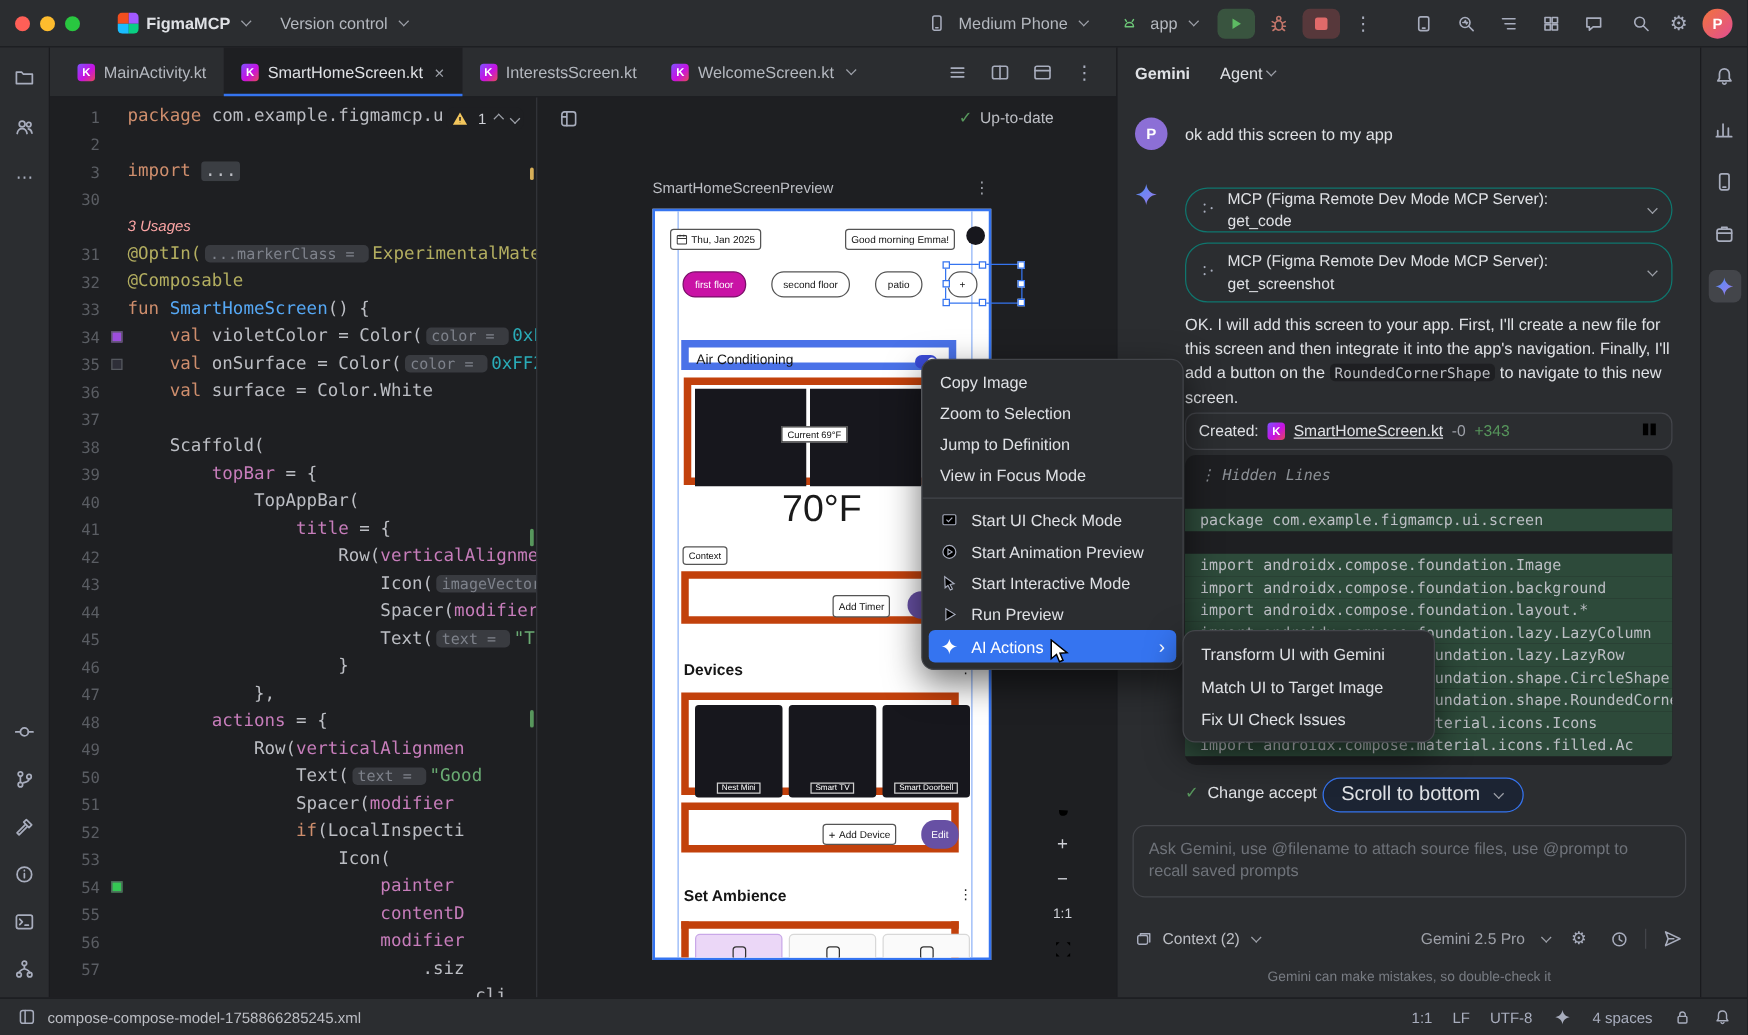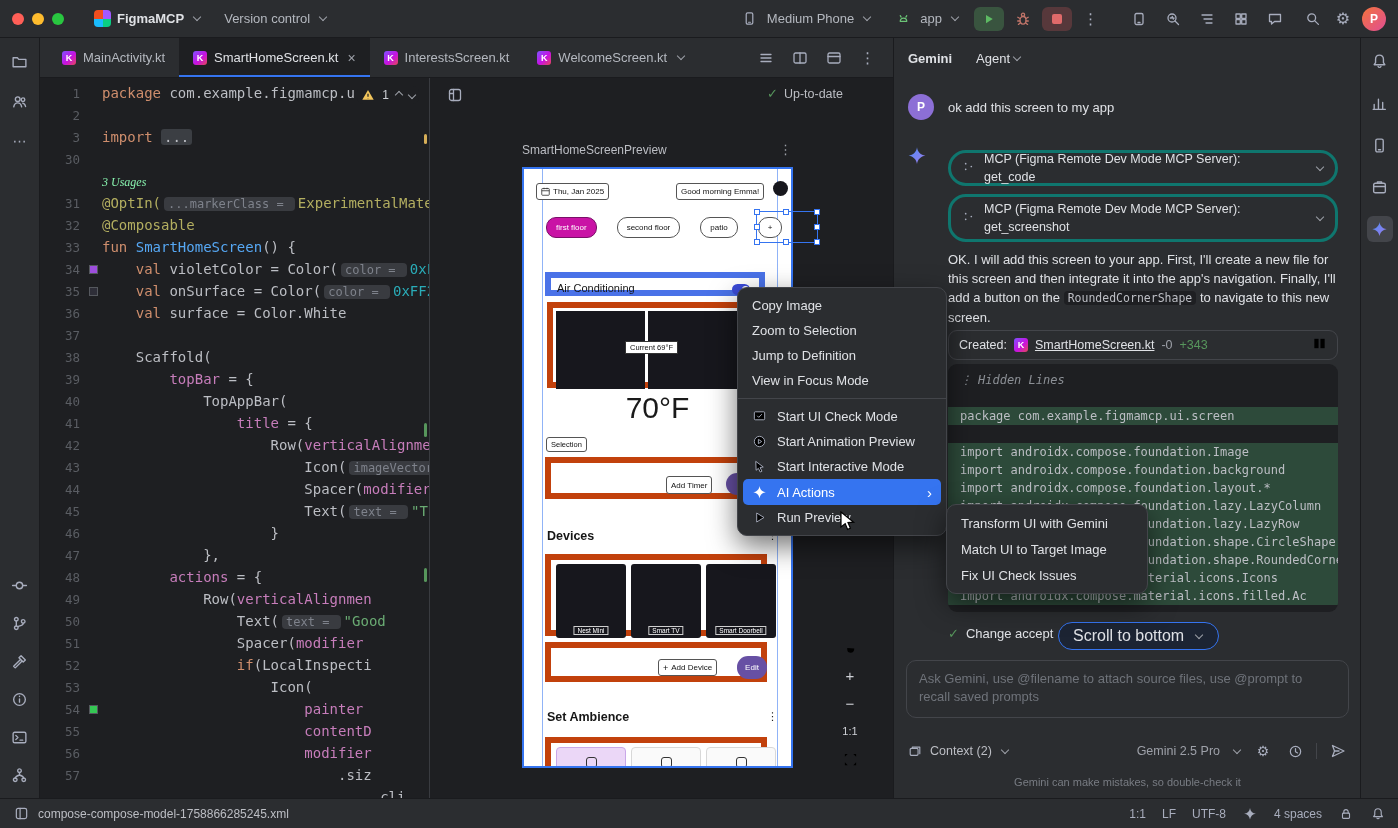--- a/index.html
+++ b/index.html
@@ -48,21 +48,21 @@
 .codepane{position:absolute;left:40px;top:78px;width:390px;height:720px;background:#1E1F22;overflow:hidden;border-right:1px solid #393B40}
 .cl{height:22px;display:flex;align-items:center;white-space:pre;font-family:"DejaVu Sans Mono",monospace;font-size:14px}
 .ln{width:46px;text-align:right;color:#5A5D63;font-size:12.5px;flex:none;padding-right:6px;font-family:"DejaVu Sans Mono",monospace}
 .gut{width:14px;flex:none;display:flex;align-items:center;justify-content:center}
 .colchip{width:9px;height:9px;display:inline-block;border:1px solid #55585E}
 .ct{overflow:hidden;flex:1;padding-left:2px}
 .tk-kw{color:#CF8E6D}.tk-pl{color:#BCBEC4}.tk-str{color:#6AAB73}.tk-num{color:#2AACB8}
 .tk-ann{color:#B3AE60}.tk-fn{color:#56A8F5}.tk-prop{color:#C77DBB}
 .tk-hint{color:#7E828B;background:#393B40;border-radius:4px;padding:0 4px;font-size:12px;margin:0 3px}
 .tk-fold{color:#BCBEC4;background:#3B3E43;border-radius:3px;padding:0 3px}
-.tk-usage{color:#86efac;font-style:italic;font-size:12px;font-family:Liberation Serif, serif}
+.tk-usage{color:#fca5a5;font-style:italic;font-size:12px;font-family:Liberation Sans, sans-serif}
 .inspection{position:absolute;right:10px;top:8px;display:flex;align-items:center;gap:7px;font-size:12px;color:#CED0D6;background:#1E1F22;padding:2px 4px;border-radius:6px}
 .chu{width:6px;height:6px;border-right:1.5px solid #9DA0A8;border-bottom:1.5px solid #9DA0A8;display:inline-block}
 .chu.up{transform:rotate(-135deg)}.chu.dn{transform:rotate(45deg)}
 .stripe{position:absolute;right:2px;width:3px;border-radius:2px}
 
 .previewpane{position:absolute;left:430px;top:78px;width:463px;height:720px;background:#1E1F22;overflow:hidden}
 .pv-toolbar{position:absolute;left:0;top:0;width:100%;height:34px;display:flex;align-items:center;padding:0 14px}
 .uptodate{position:absolute;right:50px;top:8px;display:flex;align-items:center;gap:6px;color:#BCBEC4;font-size:12.5px}
 .ckmark{color:#57965C;font-size:13px}
 .pv-label{position:absolute;left:92px;top:64px;width:271px;display:flex;align-items:center;color:#BCBEC4;font-size:12px}
@@ -103,21 +103,21 @@
 .submenu{position:absolute;left:946px;top:504px;width:202px;background:#2B2D30;border:1px solid #43454A;border-radius:10px;box-shadow:0 10px 28px rgba(0,0,0,.55);padding:5px 0;z-index:51}
 .submenu .mi{height:26px}
 
 .gemini{position:absolute;left:893px;top:38px;width:467px;height:760px;background:#2B2D30;border-left:1px solid #1A1B1E}
 .g-head{position:absolute;left:0;top:0;height:40px;display:flex;align-items:center;gap:24px;padding-left:14px}
 .g-tab{font-size:13px;color:#DFE1E5;display:flex;align-items:center}
 .g-tab.b{font-weight:bold}
 .g-avatar{position:absolute;left:14px;top:56px;width:26px;height:26px;border-radius:50%;background:#8C6FD6;color:#fff;font-size:12px;font-weight:bold;display:flex;align-items:center;justify-content:center}
 .g-usermsg{position:absolute;left:54px;top:62px;font-size:13px;color:#DFE1E5}
 .g-spark{position:absolute;left:13px;top:108px}
-.g-card{position:absolute;left:54px;width:390px;border:3px solid #0f766e;border-radius:18px;display:flex;align-items:center;padding:0 10px;gap:8px;background:#2B2D30}
+.g-card{position:absolute;left:54px;width:390px;border:1px solid #0f766e;border-radius:18px;display:flex;align-items:center;padding:0 10px;gap:8px;background:#2B2D30}
 .g-card .txt{font-size:12.5px;color:#DFE1E5;width:300px;line-height:1.45}
 .g-card .chev{margin-left:auto}
 .g-para{position:absolute;left:54px;top:212px;width:398px;font-size:13px;line-height:19px;color:#DFE1E5}
 .gcode-inline{font-family:"DejaVu Sans Mono",monospace;font-size:11.5px;background:#1E1F22;border-radius:4px;padding:0 4px;color:#BCBEC4}
 .g-created{position:absolute;left:54px;top:292px;width:390px;height:30px;border:1px solid #43454A;border-radius:9px;display:flex;align-items:center;gap:7px;padding:0 10px;font-size:12.5px}
 .g-link{text-decoration:underline;color:#DFE1E5}
 .diff-minus{color:#9DA0A8}.diff-plus{color:#57965C}
 .g-created .dico{margin-left:auto}
 .g-code{position:absolute;left:54px;top:326px;width:390px;height:248px;background:#1E1F22;border-radius:9px;overflow:hidden;padding:7px 0;font-family:"DejaVu Sans Mono",monospace;font-size:12px}
 .gcl{height:18px;line-height:18px;padding:0 12px;white-space:pre;overflow:hidden;color:#BCBEC4}
@@ -483,21 +483,21 @@
 
       <div class="pbox" style="left:23px;top:133px;width:222px;height:86px">
         <span class="darkblock" style="left:3px;top:3px;width:89px;height:78px"></span>
         <span class="darkblock" style="left:95px;top:3px;width:89px;height:78px"></span>
         <span class="darkblock" style="left:187px;top:3px;width:32px;height:78px"></span>
         <span class="cur-chip" style="left:72px;top:33px">Current 69°F</span>
       </div>
 
       <div class="bigtemp" style="top:222px">70°F</div>
       <span class="pchip" style="left:22px;top:268px;height:15px;font-size:7.5px">
-          <span>Selection</span>
+          <span>Context</span>
         </span>
 
       <div class="pbox" style="left:21px;top:288px;width:222px;height:42px">
         <span class="pchip" style="left:115px;top:13px;height:18px">
             <span>Add Timer</span>
           </span>
         <span class="pbtn-purple" style="left:175px;top:10px;width:30px;height:22px">
             <span>A</span>
           </span>
       </div>
@@ -747,37 +747,37 @@
         <span class="mlabel">Start Animation Preview</span>
       </div>
       <div class="mi">
         <span class="mic">
           <svg width="15" height="15" viewBox="0 0 16 16">
             <path d="M4 2.5l8 6-3.4.6 2 3.9-1.8.9-2-3.9L4.4 12z"></path>
           </svg>
         </span>
         <span class="mlabel">Start Interactive Mode</span>
       </div>
+      <div class="mi">
+        <span class="mic">
+          <svg width="15" height="15" viewBox="0 0 16 16">
+            <path d="M5 3.2v9.6l7.8-4.8z"></path>
+          </svg>
+        </span>
+        <span class="mlabel">Run Preview</span>
+      </div>
       <div class="mi sel">
         <span class="mic">
           <svg width="15" height="15" viewBox="0 0 16 16">
             <path d="M8 1c.4 3.7 3 6.3 6.7 6.7-3.7.4-6.3 3-6.7 6.7-.4-3.7-3-6.3-6.7-6.7C5 7.3 7.6 4.7 8 1Z" fill="#fff" stroke="none"></path>
           </svg>
         </span>
         <span class="mlabel">AI Actions</span>
         <span class="marrow">›</span>
       </div>
-      <div class="mi">
-        <span class="mic">
-          <svg width="15" height="15" viewBox="0 0 16 16">
-            <path d="M5 3.2v9.6l7.8-4.8z"></path>
-          </svg>
-        </span>
-        <span class="mlabel">Run Preview</span>
-      </div>
     </div>
   <div class="submenu" id="submenu-items">
       <div class="mi">
         <span class="mlabel">Transform UI with Gemini</span>
       </div>
       <div class="mi">
         <span class="mlabel">Match UI to Target Image</span>
       </div>
       <div class="mi">
         <span class="mlabel">Fix UI Check Issues</span>

